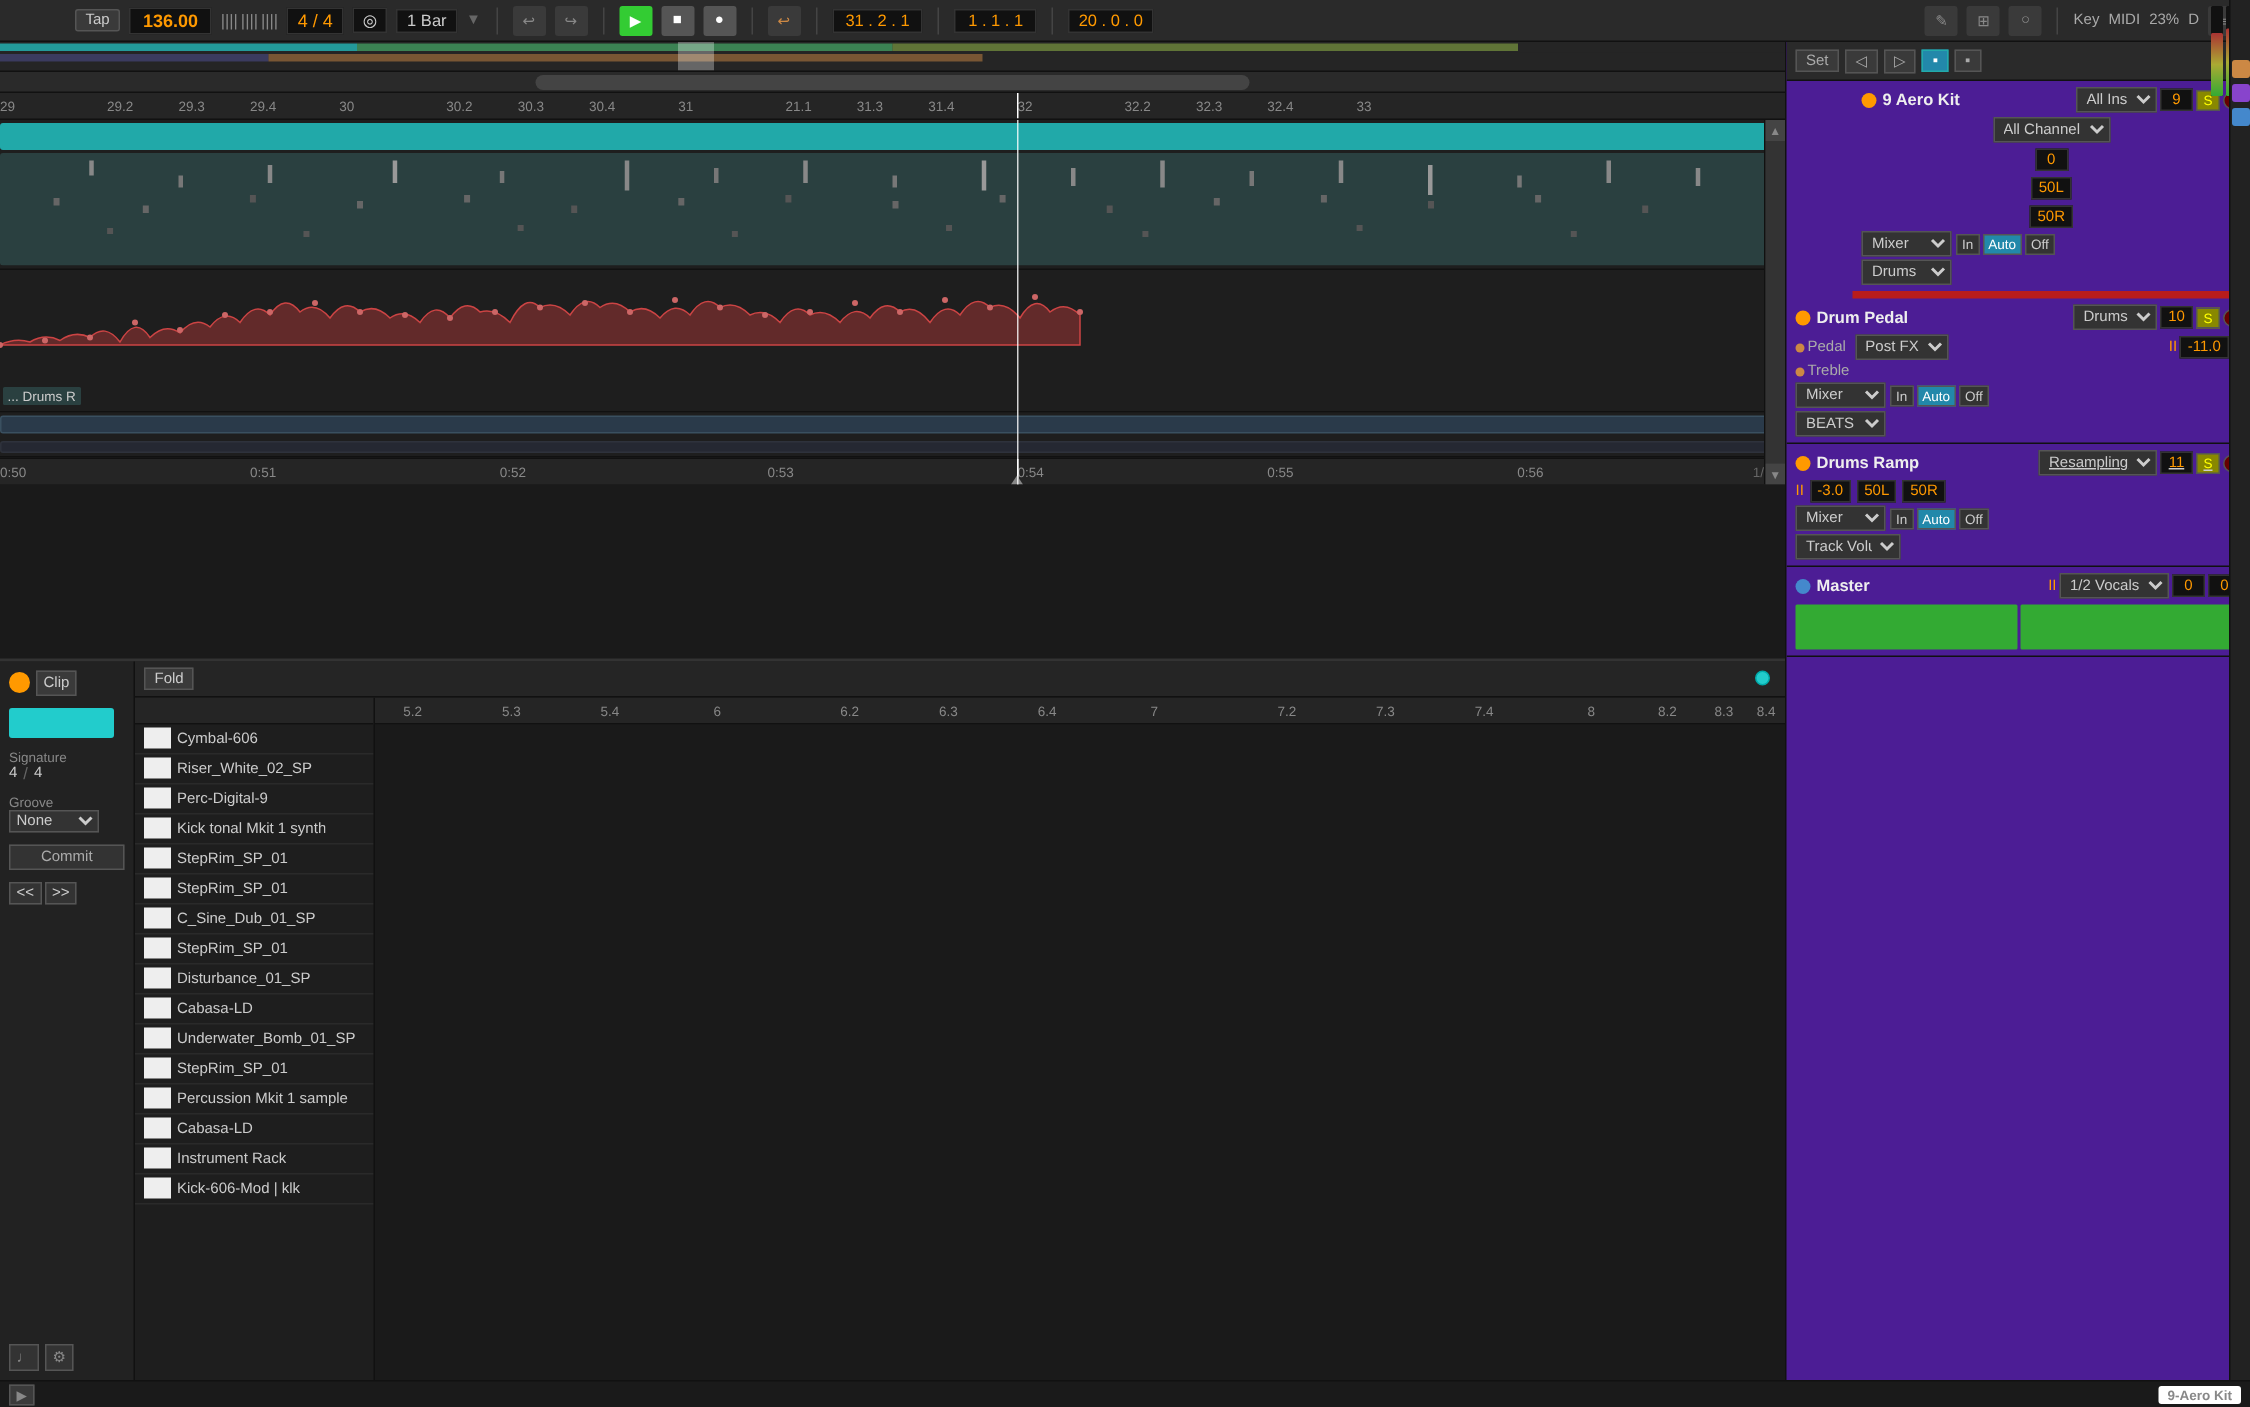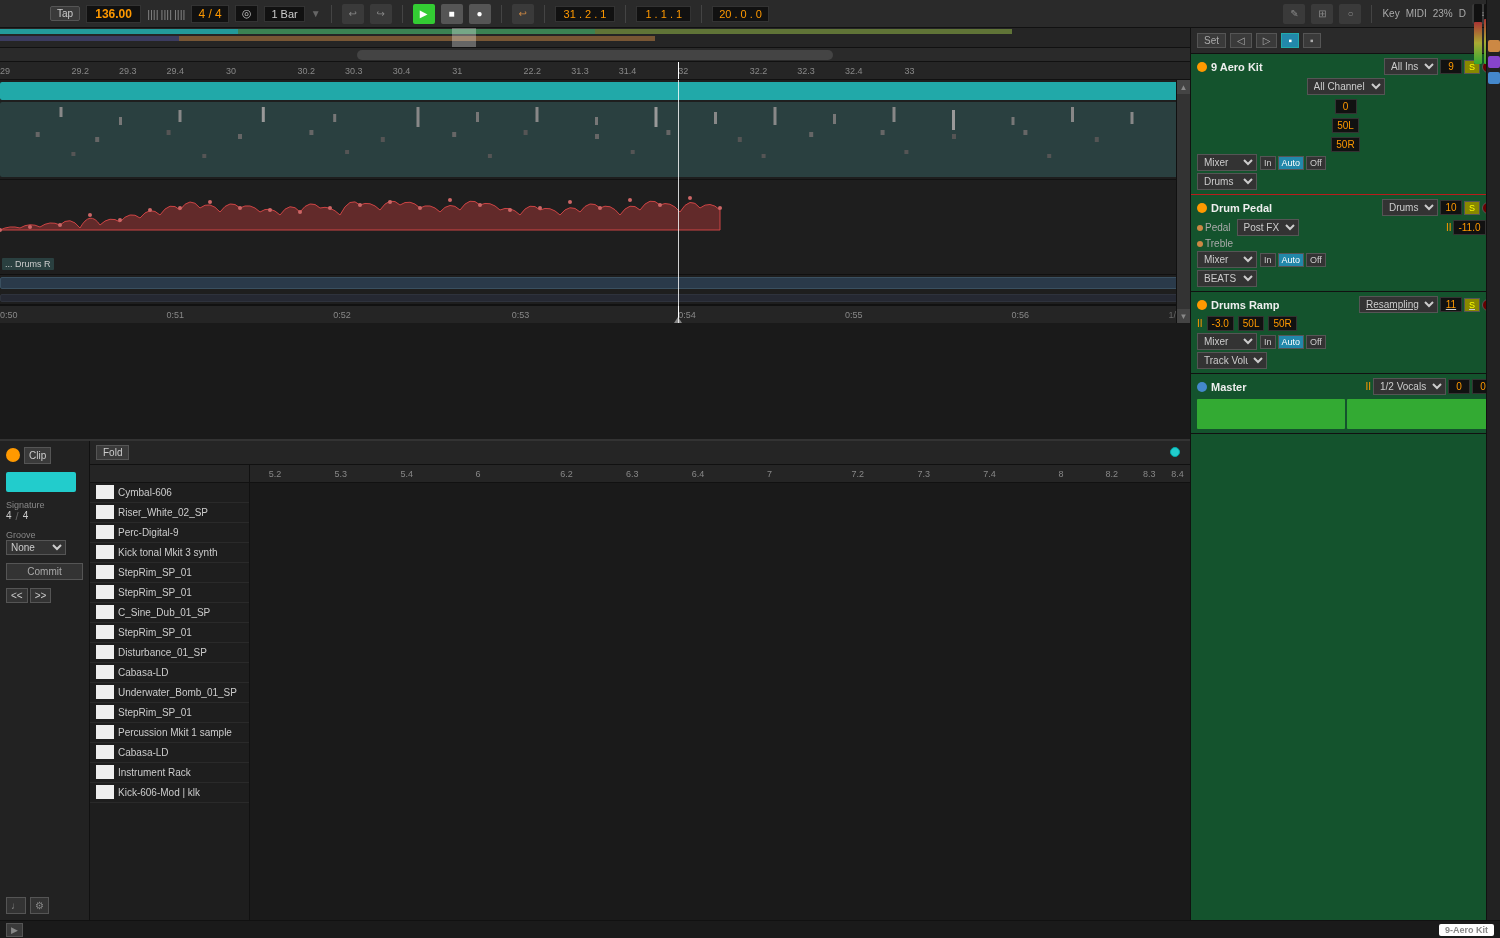--- a/index.html
+++ b/index.html
@@ -327,21 +327,21 @@
       display: flex;
       height: calc(938px - 28px - 18px);
     }
     #left-content {
       flex: 1;
       display: flex;
       flex-direction: column;
     }
     #mixer-side {
       width: 310px;
-      background: #14532d;
+      background: #4c1d95;
       border-left: 1px solid #111;
       overflow-y: auto;
     }
 
     
     #arrangement-view {
       height: 418px;
       position: relative;
       overflow: hidden;
     }
@@ -438,21 +438,21 @@
       <div id="arr-ruler" style="position:relative;height:18px;background:#252525;border-bottom:1px solid #111;overflow:hidden;">
         <div style="position:absolute;left:0%;color:#888;font-size:9px;top:4px;">29</div>
         <div style="position:absolute;left:6%;color:#888;font-size:9px;top:4px;">29.2</div>
         <div style="position:absolute;left:10%;color:#888;font-size:9px;top:4px;">29.3</div>
         <div style="position:absolute;left:14%;color:#888;font-size:9px;top:4px;">29.4</div>
         <div style="position:absolute;left:19%;color:#888;font-size:9px;top:4px;">30</div>
         <div style="position:absolute;left:25%;color:#888;font-size:9px;top:4px;">30.2</div>
         <div style="position:absolute;left:29%;color:#888;font-size:9px;top:4px;">30.3</div>
         <div style="position:absolute;left:33%;color:#888;font-size:9px;top:4px;">30.4</div>
         <div style="position:absolute;left:38%;color:#888;font-size:9px;top:4px;">31</div>
-        <div style="position:absolute;left:44%;color:#888;font-size:9px;top:4px;">22.2</div>
+        <div style="position:absolute;left:44%;color:#888;font-size:9px;top:4px;">21.1</div>
         <div style="position:absolute;left:48%;color:#888;font-size:9px;top:4px;">31.3</div>
         <div style="position:absolute;left:52%;color:#888;font-size:9px;top:4px;">31.4</div>
         <div style="position:absolute;left:57%;color:#888;font-size:9px;top:4px;">32</div>
         <div style="position:absolute;left:63%;color:#888;font-size:9px;top:4px;">32.2</div>
         <div style="position:absolute;left:67%;color:#888;font-size:9px;top:4px;">32.3</div>
         <div style="position:absolute;left:71%;color:#888;font-size:9px;top:4px;">32.4</div>
         <div style="position:absolute;left:76%;color:#888;font-size:9px;top:4px;">33</div>
 
         <div style="position:absolute;left:57%;top:0;bottom:0;width:1px;background:#fff;"></div>
       </div>
@@ -647,21 +647,21 @@
             <div class="instrument-row">
               <div class="inst-color-box white"></div>
               <span class="inst-name">Riser_White_02_SP</span>
             </div>
             <div class="instrument-row">
               <div class="inst-color-box white"></div>
               <span class="inst-name">Perc-Digital-9</span>
             </div>
             <div class="instrument-row">
               <div class="inst-color-box white"></div>
-              <span class="inst-name">Kick tonal Mkit 3 synth</span>
+              <span class="inst-name">Kick tonal Mkit 1 synth</span>
             </div>
             <div class="instrument-row">
               <div class="inst-color-box white"></div>
               <span class="inst-name">StepRim_SP_01</span>
             </div>
             <div class="instrument-row">
               <div class="inst-color-box white"></div>
               <span class="inst-name">StepRim_SP_01</span>
             </div>
             <div class="instrument-row">
@@ -743,21 +743,21 @@
 
     <div id="mixer-panel-header" style="height:26px;background:#2a2a2a;border-bottom:1px solid #111;display:flex;align-items:center;padding:0 6px;gap:4px;">
       <button style="background:#3a3a3a;border:1px solid #555;color:#aaa;padding:1px 6px;font-size:10px;cursor:pointer;">Set</button>
       <button style="background:#3a3a3a;border:1px solid #555;color:#aaa;padding:1px 6px;font-size:10px;cursor:pointer;">◁</button>
       <button style="background:#3a3a3a;border:1px solid #555;color:#aaa;padding:1px 6px;font-size:10px;cursor:pointer;">▷</button>
       <button style="background:#28a;border:1px solid #2aa;color:#fff;padding:1px 6px;font-size:10px;cursor:pointer;">▪</button>
       <button style="background:#3a3a3a;border:1px solid #555;color:#aaa;padding:1px 6px;font-size:10px;cursor:pointer;">▪</button>
     </div>
 
 
-    <div class="mixer-track-row" style="padding:4px 6px;border-bottom:1px solid #b91c1c;">
+    <div class="mixer-track-row" style="padding:4px 6px;border-bottom:5px solid #b91c1c;margin-left:44px;">
       <div class="mixer-track-title" style="display:flex;align-items:center;gap:4px;margin-bottom:3px;">
         <div style="width:10px;height:10px;border-radius:50%;background:#f90;flex-shrink:0;"></div>
         <span style="color:#eee;font-size:11px;font-weight:bold;">9 Aero Kit</span>
         <div style="margin-left:auto;display:flex;align-items:center;gap:2px;">
           <select class="mixer-dropdown">
             <option>All Ins</option>
           </select>
           <div class="mixer-num">9</div>
           <button class="mixer-btn s">S</button>
           <div style="width:12px;height:12px;border-radius:50%;border:1px solid #555;background:#600;"></div>

